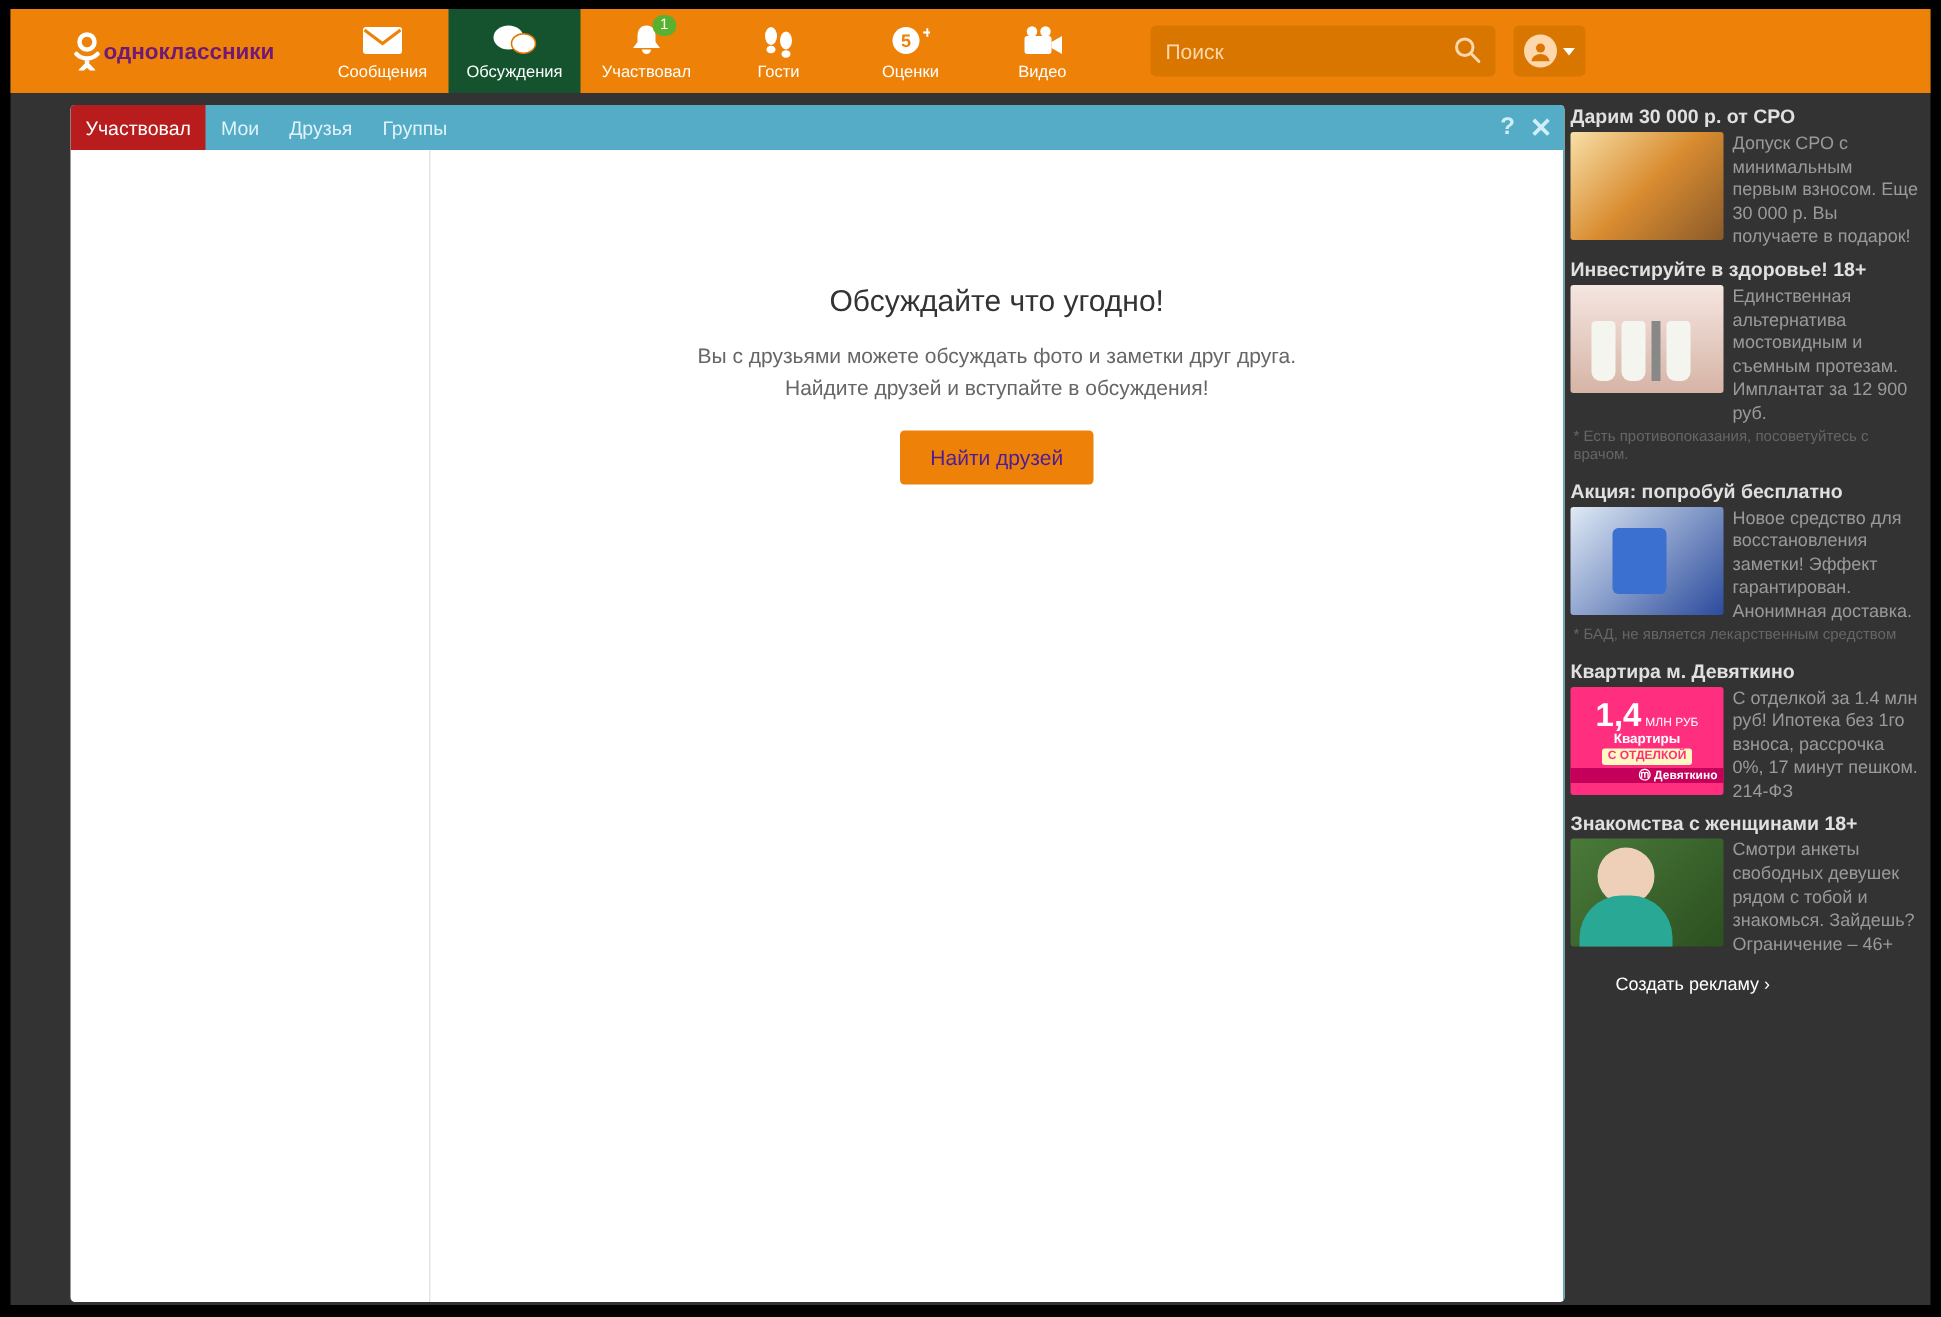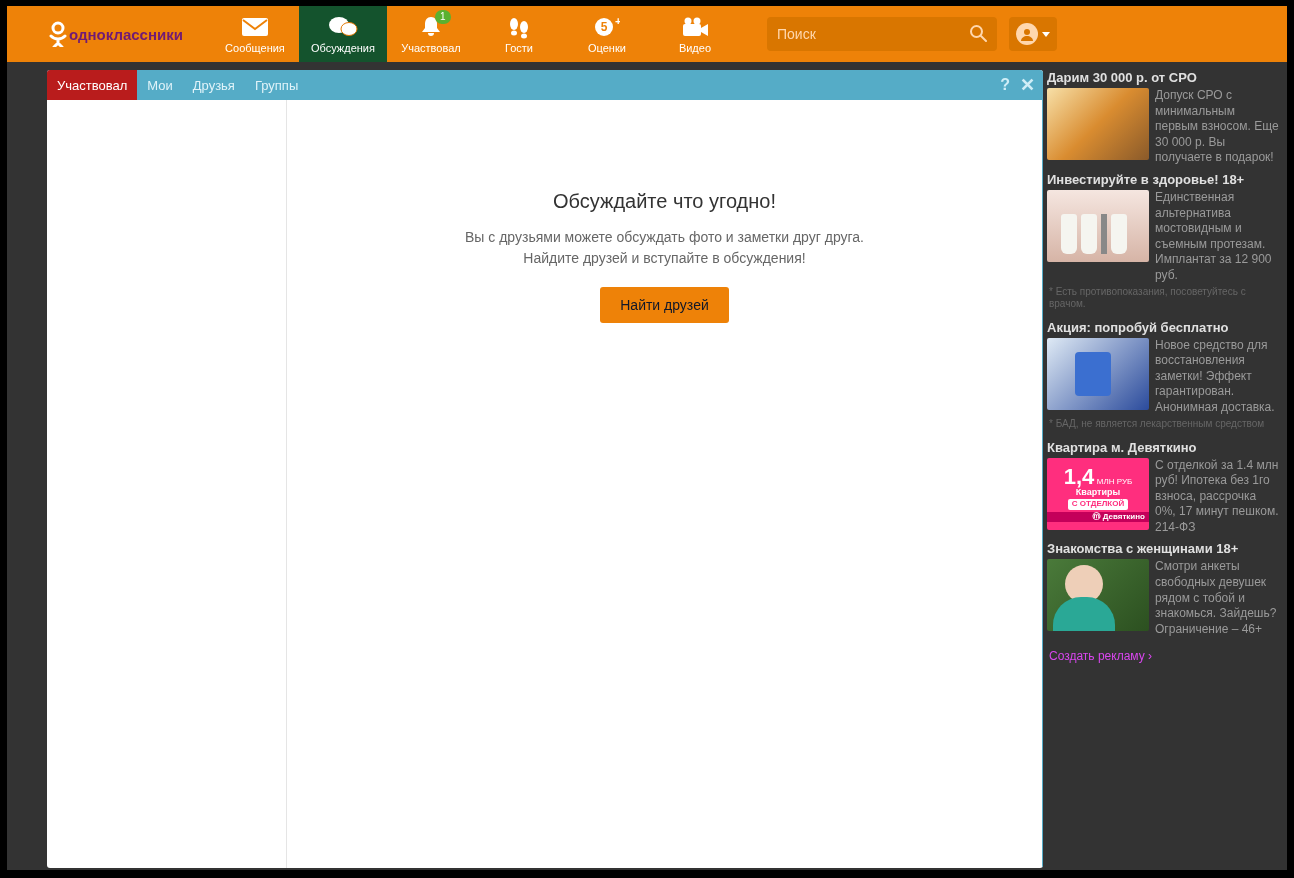--- a/index.html
+++ b/index.html
@@ -225,21 +225,21 @@
   }
   .center p {
     color: #666;
     font-size: 14px;
     line-height: 1.5;
     margin-bottom: 18px;
   }
   .btn-orange {
     display: inline-block;
     background: #ee8208;
-    color: #0f172a;
+    color: #4c1d95;
     padding: 10px 20px;
     border-radius: 3px;
     font-size: 14px;
     cursor: pointer;
     border: none;
   }
 
   
   .adscol {
     width: 236px;
@@ -274,24 +274,25 @@
     line-height: 1.3;
     font-size: 12px;
   }
   .ad-disclaimer {
     color: #666;
     font-size: 10px;
     padding: 2px 0 4px 2px;
     line-height: 1.2;
   }
   .create-ad {
-    color: #d946ef;
+    color: #ffffff;
     font-size: 12px;
     padding: 6px 0 0 2px;
     cursor: pointer;
+    margin-left: 28px;
   }
 
   
   .ad-img.img1 { background: linear-gradient(135deg,#f7e0a8 0%, #d98c30 50%, #8a5a2a 100%); }
   .ad-img.img2 { background: linear-gradient(180deg,#f5e6e0 0%, #d6b4a6 100%); position:relative; }
   .ad-img.img2::before, .ad-img.img2::after {
     content:''; position:absolute; bottom:8px; width:16px; height:40px; background:#f5f5f0; border-radius:3px 3px 6px 6px;
   }
   .ad-img.img2::before { left:14px; }
   .ad-img.img2::after { left:34px; }
@@ -306,21 +307,21 @@
     flex-direction:column;
     align-items:center;
     justify-content:center;
     font-weight:bold;
     line-height:1.05;
     text-align:center;
     font-size:9px;
   }
   .ad-img.img4 .big { font-size:22px; font-weight:bold; }
   .ad-img.img4 .sub { font-size:8px; font-weight:normal; }
-  .ad-img.img4 .bar { background:#ffffff; color:#ff2e7e; font-size:8px; padding:1px 4px; margin-top:2px; border-radius:2px; font-weight:bold; }
+  .ad-img.img4 .bar { background:#fef9c3; color:#ff2e7e; font-size:8px; padding:1px 4px; margin-top:2px; border-radius:2px; font-weight:bold; }
   .ad-img.img4 .bar2 { background:#c4005a; color:#fff; font-size:8px; padding:1px 4px; margin-top:2px; width:100%; text-align:right; }
   .ad-img.img5 { background: linear-gradient(135deg,#4a7a3a 0%, #2c5020 100%); position:relative; overflow:hidden; }
   .ad-img.img5::before {
     content:''; position:absolute; left:18px; top:6px; width:38px; height:38px; background:#eecfb8; border-radius:50%;
   }
   .ad-img.img5::after {
     content:''; position:absolute; left:6px; top:38px; width:62px; height:40px; background:#2aa896; border-radius:28px 28px 0 0;
   }
 </style>
 </head>

